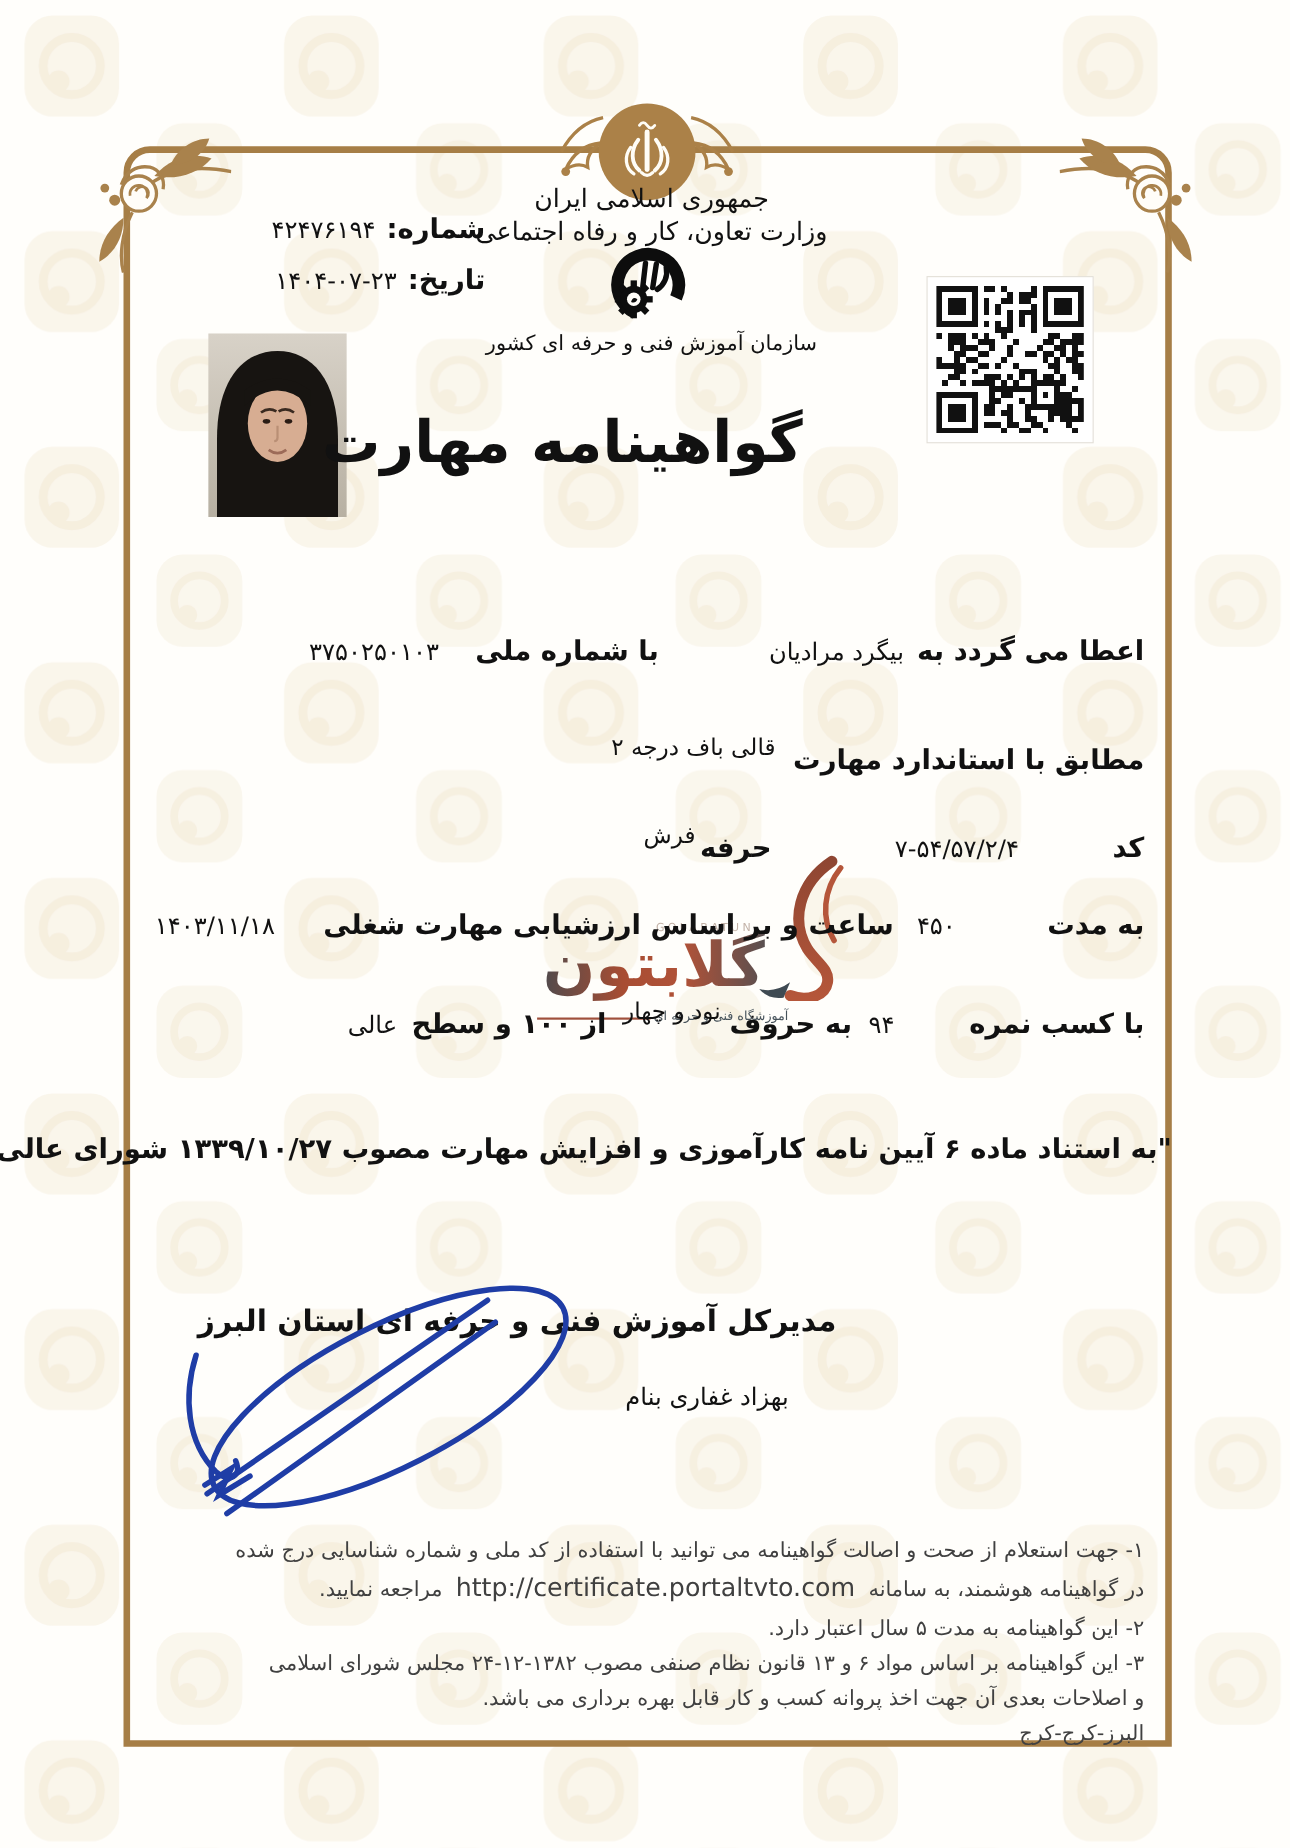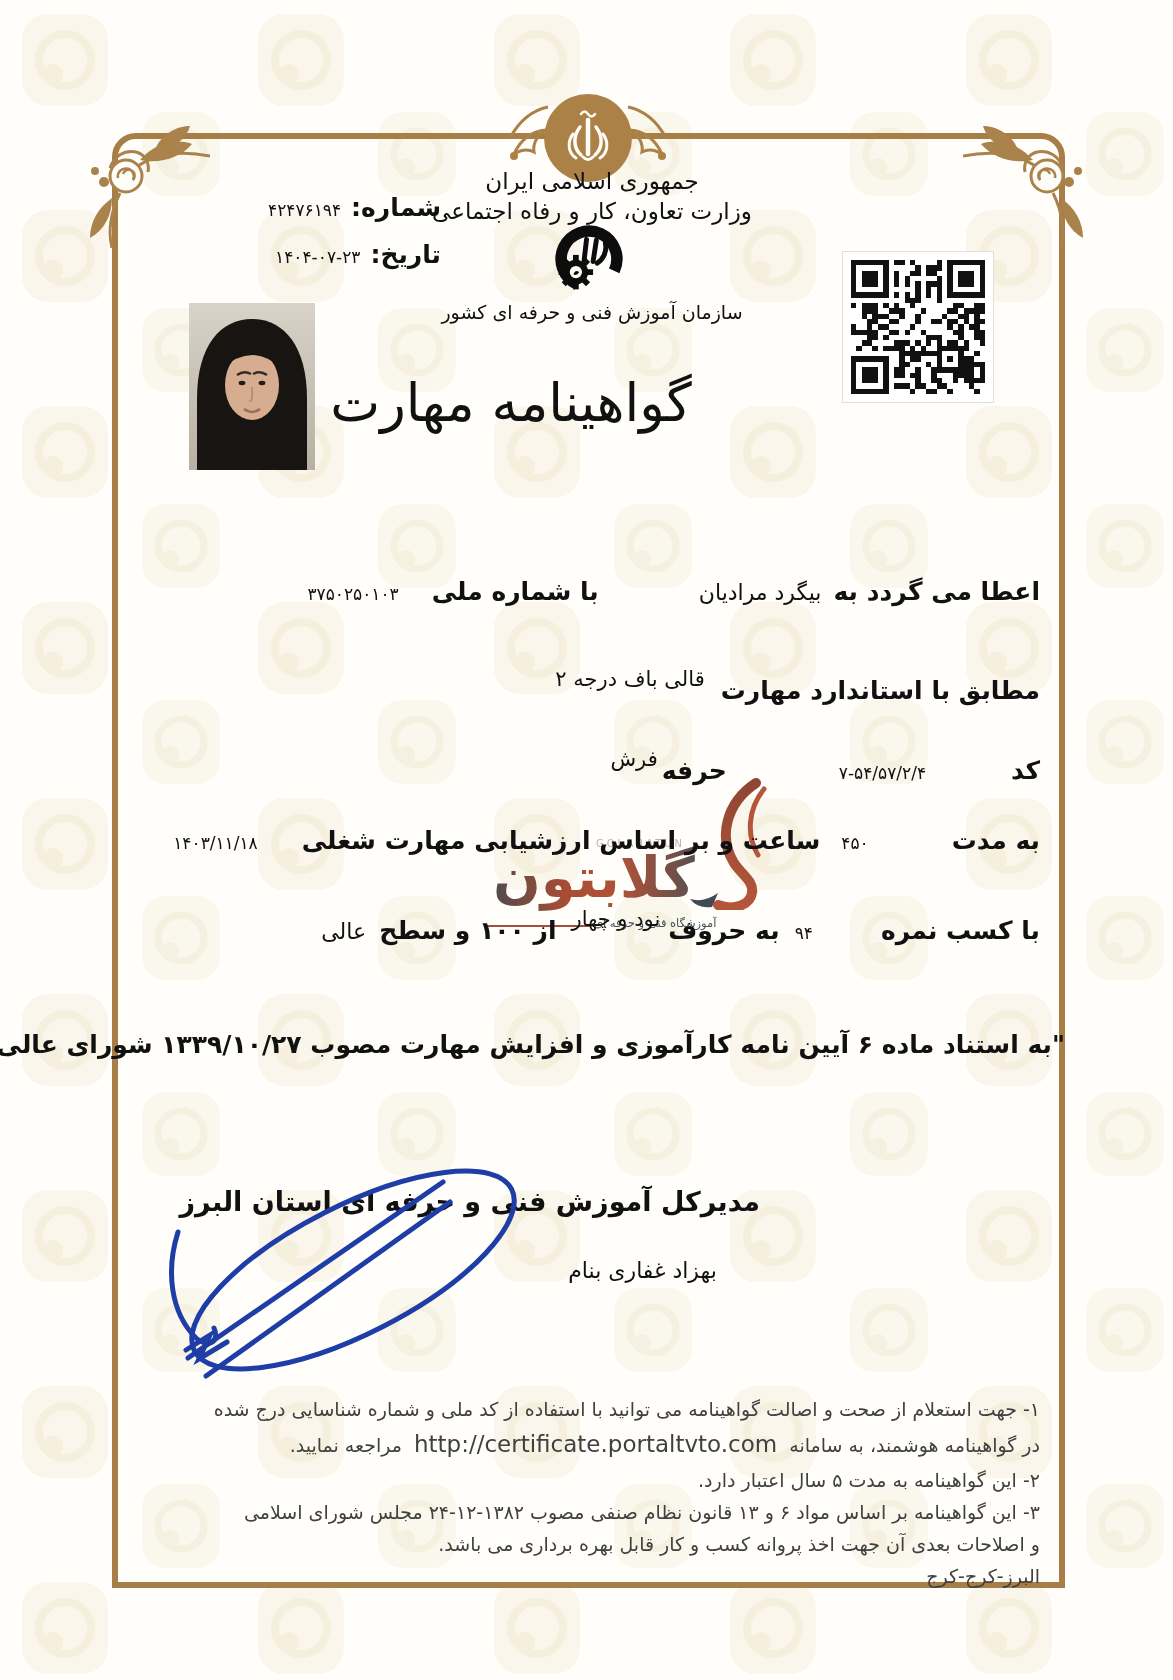--- a/index.html
+++ b/index.html
@@ -19,28 +19,28 @@
 
   
   .head-block{position:absolute;left:417px;top:166px;width:350px;text-align:center;
               font-size:23px;line-height:30px;z-index:3;}
   .org-line{position:absolute;left:397px;top:301px;width:390px;text-align:center;font-size:19px;z-index:3;}
   .tvto{position:absolute;left:548px;top:218px;z-index:3;}
 
   .serial-row{position:absolute;left:225px;width:216px;display:flex;direction:rtl;
               align-items:baseline;gap:10px;z-index:3;white-space:nowrap;justify-content:flex-start;}
   .serial-row .lbl{font-weight:bold;font-size:25px;}
-  .num{font-size:17px;letter-spacing:3px;}
+  .num{font-size:22px;letter-spacing:3px;}
 
   .qr-box{position:absolute;left:842px;top:251px;width:134px;height:134px;background:#fff;
           padding:8px;border:1px solid #e3dfd7;z-index:3;}
   .photo{position:absolute;left:189px;top:303px;z-index:3;}
 
   .title{position:absolute;left:112px;top:372px;width:798px;text-align:center;
-         font-size:53px;font-weight:normal;letter-spacing:1px;z-index:3;}
+         font-size:53px;font-weight:bold;letter-spacing:1px;z-index:3;}
 
   .bodyline{position:absolute;left:150px;width:890px;display:flex;direction:rtl;
             align-items:baseline;font-size:22px;white-space:nowrap;z-index:3;}
   .bodyline .lbl{font-weight:bold;font-size:25px;}
   .raised{position:relative;top:-13px;font-size:21px;margin-top:12px;}
 
   .citation{position:absolute;left:112px;top:1030px;width:953px;text-align:center;
             font-weight:bold;font-size:25px;z-index:3;white-space:nowrap;}
 
   .sig-title{position:absolute;left:230px;top:1186px;width:530px;text-align:center;

